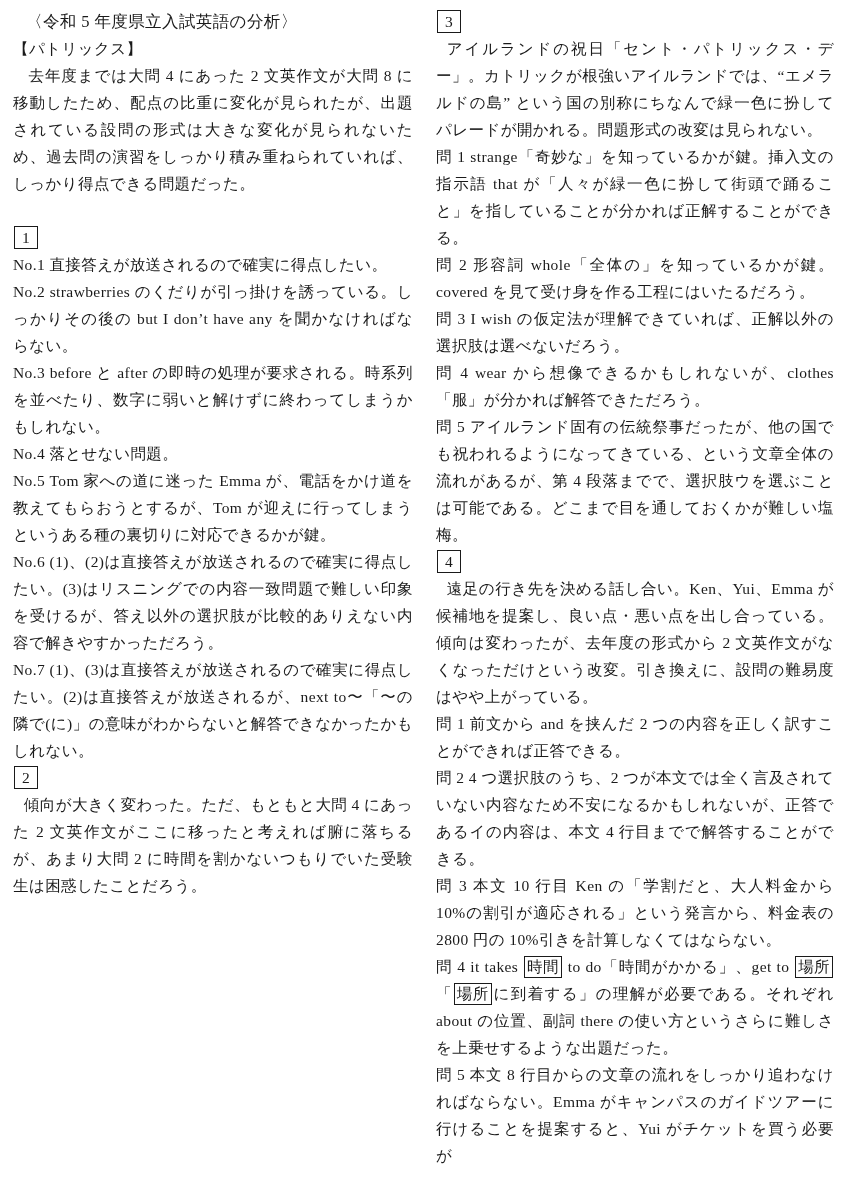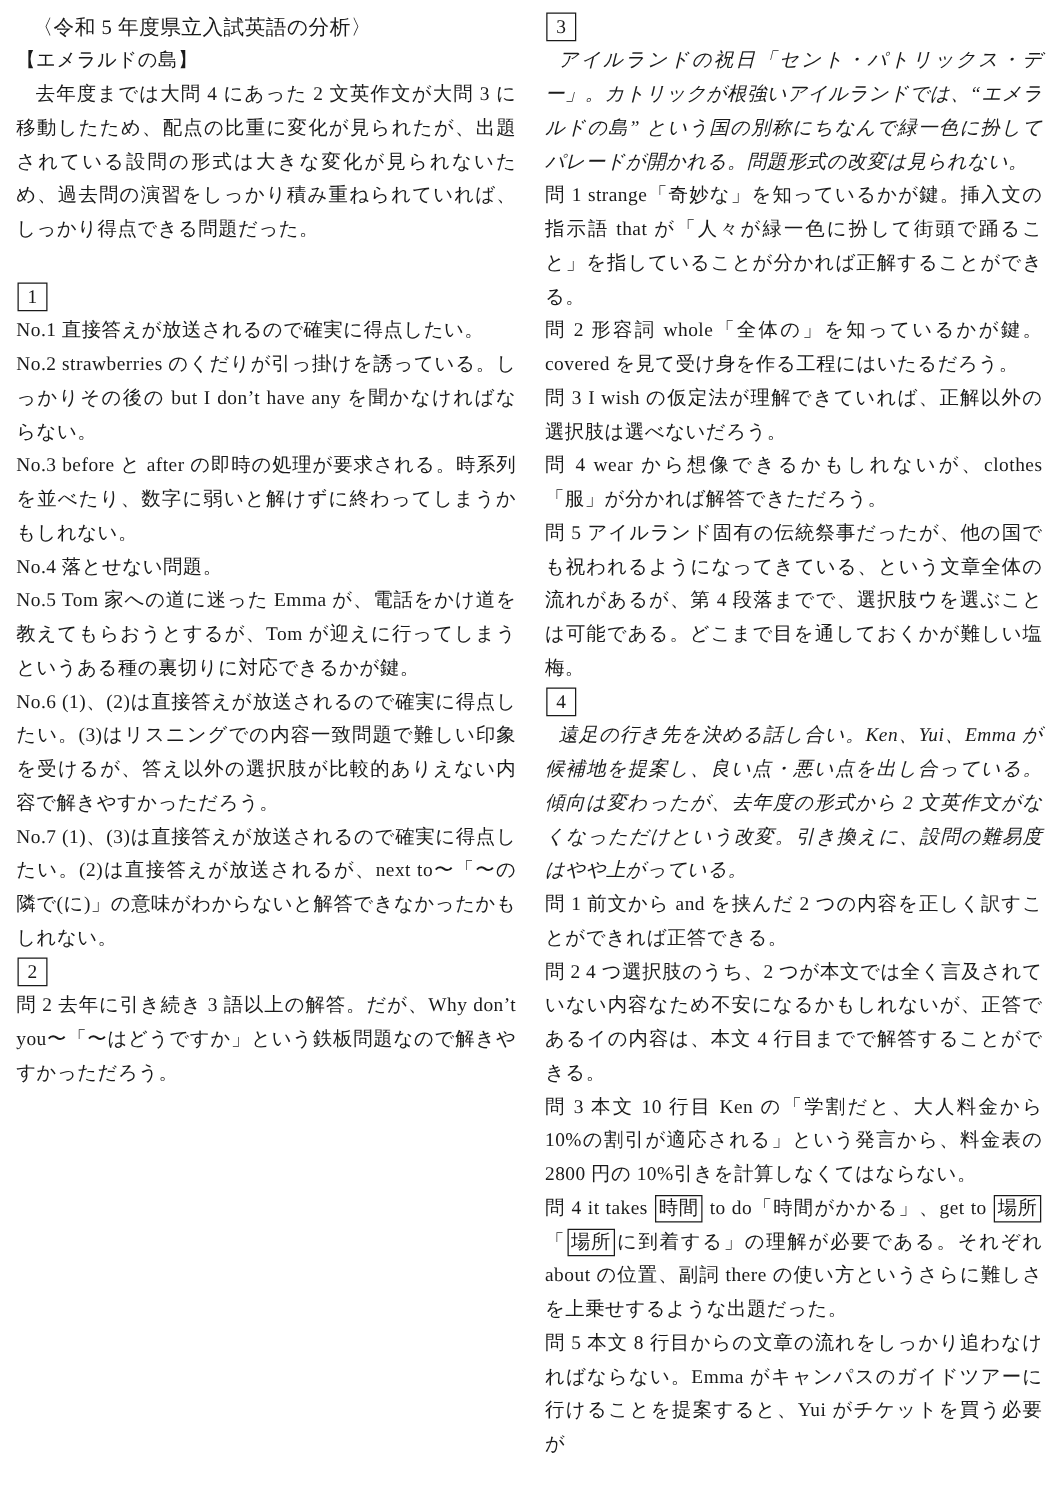--- a/index.html
+++ b/index.html
@@ -38,21 +38,21 @@
     margin: 0;
     font-size: 15.5px;
     font-weight: normal;
     line-height: 27px;
   }
   .para {
     margin: 0;
     text-align: justify;
     text-justify: inter-character;
   }
-  .para.indent { text-indent: 0.7em; font-style: italic; }
+  .para.indent { text-indent: 0.7em; }
   .para.intro  { text-indent: 1em; }
 
   section { margin: 0; }
   .col-left .sections section:first-child { margin-top: 27px; }
 
   .secnum-line { line-height: 27px; }
   .secnum {
     display: inline-block;
     min-width: 12px;
     text-align: center;
@@ -69,36 +69,36 @@
     margin: 0 1px;
   }
 </style>
 </head>
 <body>
 
 <div class="page" style="background: rgb(255, 255, 255); color: rgb(26, 26, 26);">
 
   <div class="col col-left">
     <h1 class="doc-title">〈令和 5 年度県立入試英語の分析〉</h1>
-    <h2 class="doc-subtitle">【エメラルドの島】</h2>
-    <p class="para intro">去年度までは大問 4 にあった 2 文英作文が大問 3 に移動したため、配点の比重に変化が見られたが、出題されている設問の形式は大きな変化が見られないため、過去問の演習をしっかり積み重ねられていれば、しっかり得点できる問題だった。</p>
+    <h2 class="doc-subtitle">【パトリックス】</h2>
+    <p class="para intro">去年度までは大問 4 にあった 2 文英作文が大問 8 に移動したため、配点の比重に変化が見られたが、出題されている設問の形式は大きな変化が見られないため、過去問の演習をしっかり積み重ねられていれば、しっかり得点できる問題だった。</p>
     <div class="sections">
         <section>
           <div class="secnum-line"><span class="secnum">1</span></div>
           <p class="para">No.1 直接答えが放送されるので確実に得点したい。</p>
           <p class="para">No.2 strawberries のくだりが引っ掛けを誘っている。しっかりその後の but I don’t have any を聞かなければならない。</p>
           <p class="para">No.3 before と after の即時の処理が要求される。時系列を並べたり、数字に弱いと解けずに終わってしまうかもしれない。</p>
           <p class="para">No.4 落とせない問題。</p>
           <p class="para">No.5 Tom 家への道に迷った Emma が、電話をかけ道を教えてもらおうとするが、Tom が迎えに行ってしまうというある種の裏切りに対応できるかが鍵。</p>
           <p class="para">No.6 (1)、(2)は直接答えが放送されるので確実に得点したい。(3)はリスニングでの内容一致問題で難しい印象を受けるが、答え以外の選択肢が比較的ありえない内容で解きやすかっただろう。</p>
           <p class="para">No.7 (1)、(3)は直接答えが放送されるので確実に得点したい。(2)は直接答えが放送されるが、next to〜「〜の隣で(に)」の意味がわからないと解答できなかったかもしれない。</p>
         </section>
         <section>
           <div class="secnum-line"><span class="secnum">2</span></div>
-          <p class="para">問 2 去年に引き続き 3 語以上の解答。だが、Why don’t you〜「〜はどうですか」という鉄板問題なので解きやすかっただろう。</p>
+          <p class="para indent">傾向が大きく変わった。ただ、もともと大問 4 にあった 2 文英作文がここに移ったと考えれば腑に落ちるが、あまり大問 2 に時間を割かないつもりでいた受験生は困惑したことだろう。</p>
         </section>
       </div>
   </div>
 
   <div class="col col-right">
     <div class="sections">
         <section>
           <div class="secnum-line"><span class="secnum">3</span></div>
           <p class="para indent">アイルランドの祝日「セント・パトリックス・デー」。カトリックが根強いアイルランドでは、“エメラルドの島” という国の別称にちなんで緑一色に扮してパレードが開かれる。問題形式の改変は見られない。</p>
           <p class="para">問 1 strange「奇妙な」を知っているかが鍵。挿入文の指示語 that が「人々が緑一色に扮して街頭で踊ること」を指していることが分かれば正解することができる。</p>

